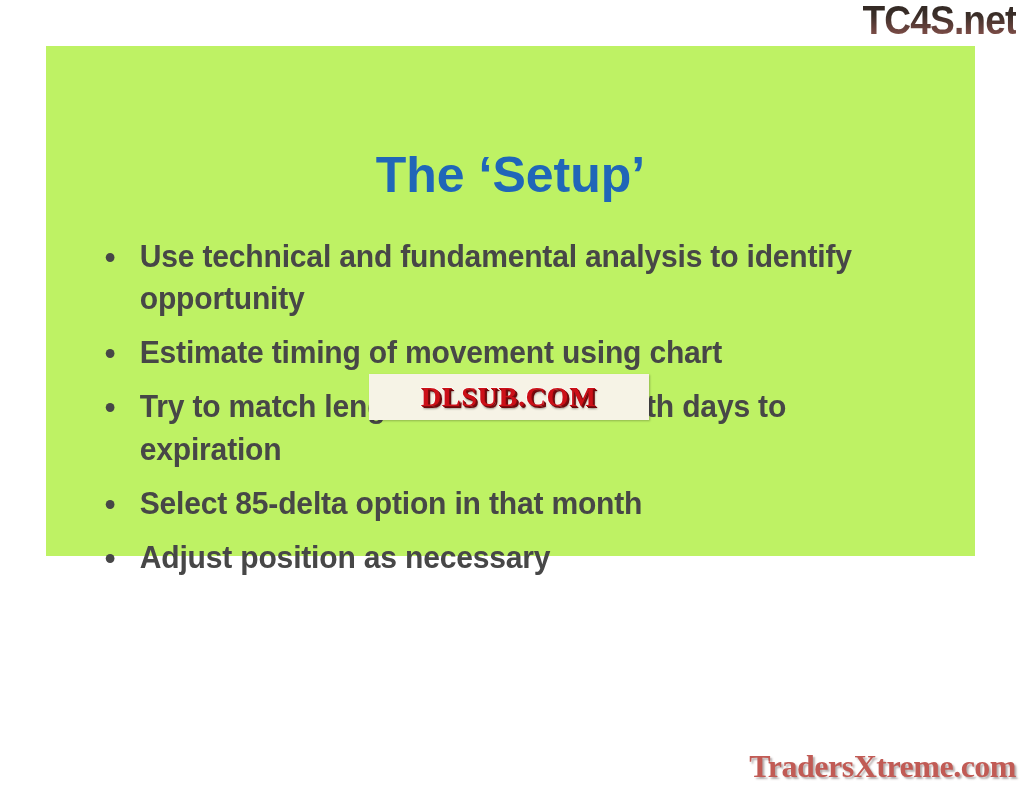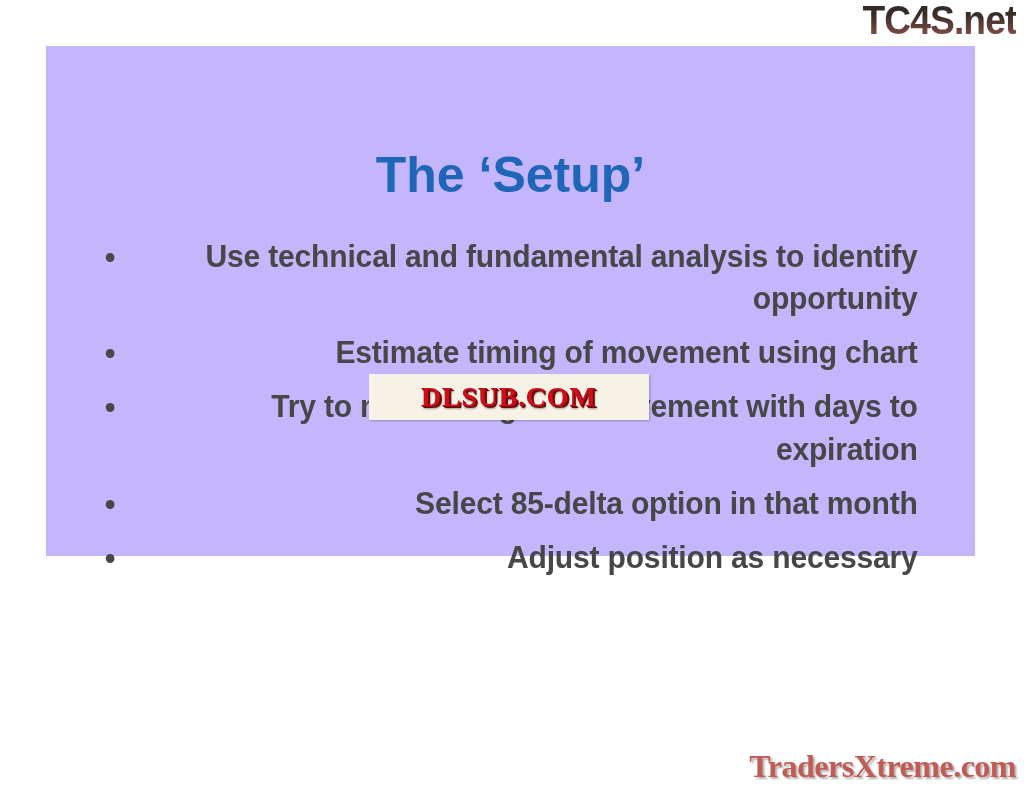--- a/index.html
+++ b/index.html
@@ -15,21 +15,21 @@
     font-family: "Liberation Sans", sans-serif;
   }
 
   
   #slide-panel {
     position: absolute;
     left: 46px;
     top: 46px;
     width: 929px;
     height: 510px;
-    background: #c4b5fd;
+    background: #bef264;
   }
 
   
   #site-logo {
     position: absolute;
     right: 8px;
     top: -2px;
     font-family: "Liberation Sans", sans-serif;
     font-weight: bold;
     font-size: 40px;
@@ -62,21 +62,20 @@
 
   
   #bullet-list {
     position: absolute;
     left: 52px;
     top: 190px;
     width: 845px;
     list-style: none;
     margin: 0;
     padding: 0;
-    text-align: right;
   }
   .bullet-item {
     position: relative;
     padding-left: 43px;
     margin-bottom: 12px;
     color: #474747;
     font-family: "Liberation Sans Narrow", "Liberation Sans", sans-serif;
     font-weight: bold;
     font-size: 31px;
     line-height: 1.36;

